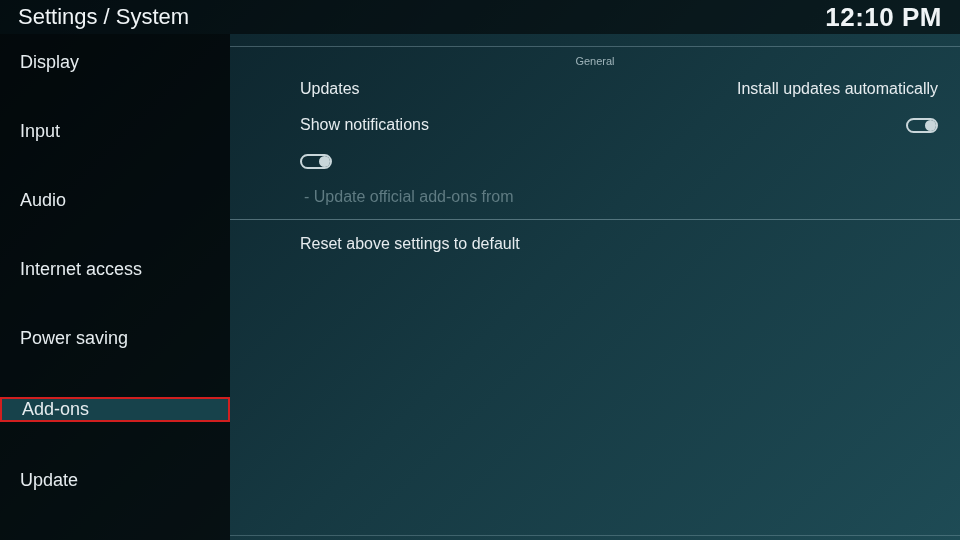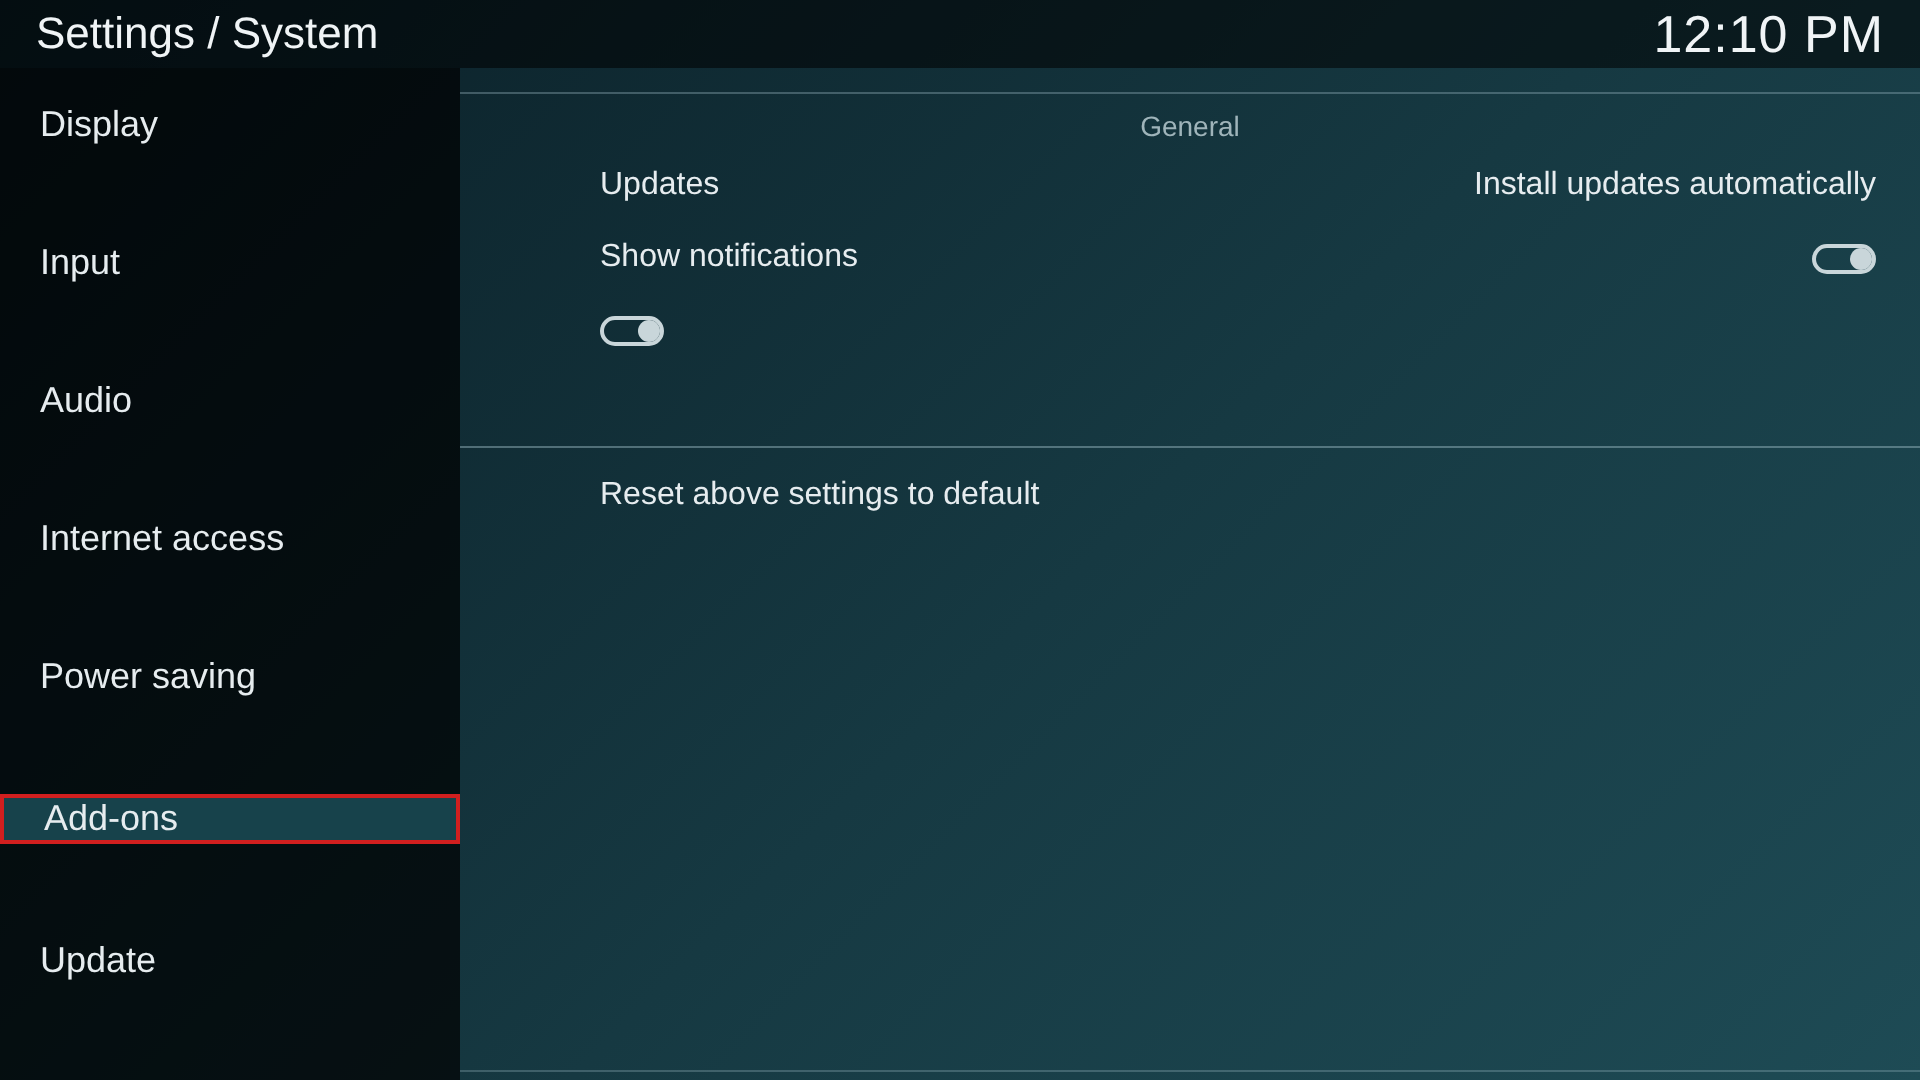--- a/index.html
+++ b/index.html
@@ -24,21 +24,21 @@
     padding: 0 18px;
     background: rgba(0,0,0,0.55);
   }
   .header .title {
     font-size: 22px;
     font-weight: 300;
     color: #f0f4f6;
   }
   .header .clock {
     font-size: 26px;
-    font-weight: 400;
+    font-weight: 700;
     color: #f0f4f6;
     letter-spacing: 0.5px;
   }
   .body {
     display: flex;
     flex: 1;
     min-height: 0;
   }
   .sidebar {
     width: 230px;
@@ -73,21 +73,21 @@
     width: 18px; height: 18px;
     color: #e6ecef;
   }
   .content {
     flex: 1;
     position: relative;
     padding: 12px 0 0 0;
   }
   .section-header {
     text-align: center;
-    font-size: 14px;
+    font-size: 11px;
     color: #9fb4ba;
     padding: 6px 0 4px 0;
   }
   .section-header-line {
     border-top: 1px solid rgba(160,190,200,0.35);
     margin-bottom: 2px;
   }
   .row {
     display: flex;
     justify-content: space-between;
@@ -184,20 +184,21 @@
       <div class="row">
         <span class="label">Show notifications</span>
         <span class="toggle"></span>
       </div>
 
       <div class="row">
         <span class="toggle"></span>
       </div>
 
       <div class="row disabled">
+        <span class="label indent-label">- Update official add-ons from</span>
       </div>
 
       <div class="divider"></div>
 
       <div class="row">
         <span class="label">Reset above settings to default</span>
       </div>
 
       <div class="content-bottom-line"></div>
     </div>

